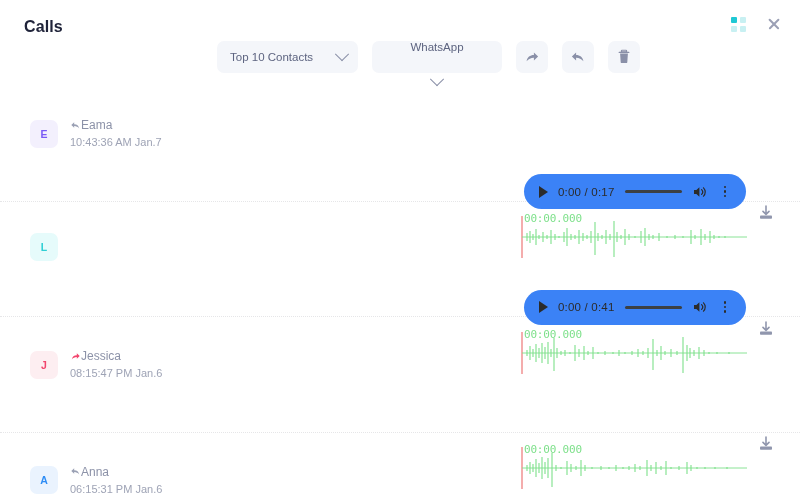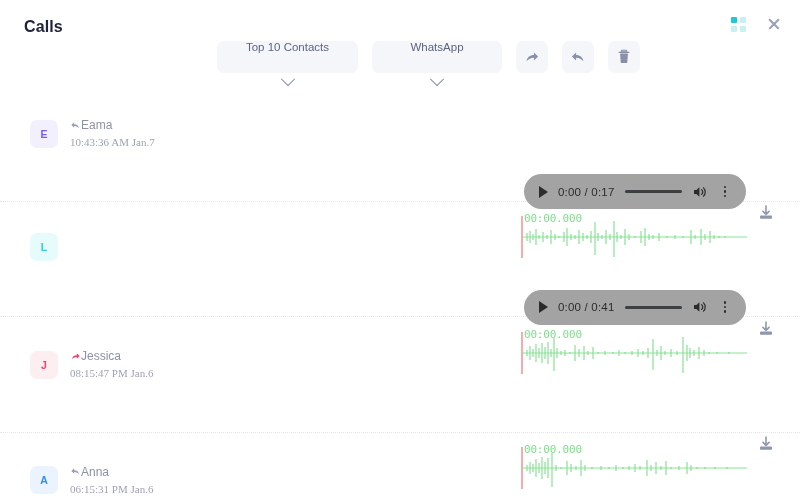--- a/index.html
+++ b/index.html
@@ -94,21 +94,21 @@
     height: 32px;
     background: #f4f6fa;
     border-radius: 7px;
     display: flex;
     align-items: center;
     padding: 0 13px;
     gap: 24px;
     cursor: pointer;
     user-select: none;
   }
-  .chip.w1 { width: 115px; flex-direction: column; }
+  .chip.w1 { width: 115px; }
   .chip.w2 { width: 104px; flex-direction: column; }
   .chip-label {
     font-size: 11.5px;
     color: #5d6480;
     white-space: nowrap;
   }
   .chev {
     width: 9px;
     height: 9px;
     border-right: 1.4px solid #8a90a8;
@@ -167,31 +167,30 @@
   }
   .dir-icon { display: block; flex: none; }
   .contact-name {
     font-size: 12px;
     color: #8c92a8;
   }
   .timestamp {
     font-size: 11px;
     color: #9ea3b5;
     margin-top: 2px;
-    font-family: Liberation Serif, serif;
   }
 
   
   .player {
     position: absolute;
     left: 524px;
     top: 88px;
     width: 222px;
     height: 35px;
-    background: #a3a3a3;
+    background: #3b82f6;
     border-radius: 18px;
     display: flex;
     align-items: center;
     padding: 0 14px;
     box-sizing: border-box;
     gap: 10px;
   }
   .play-btn {
     width: 0;
     height: 0;

